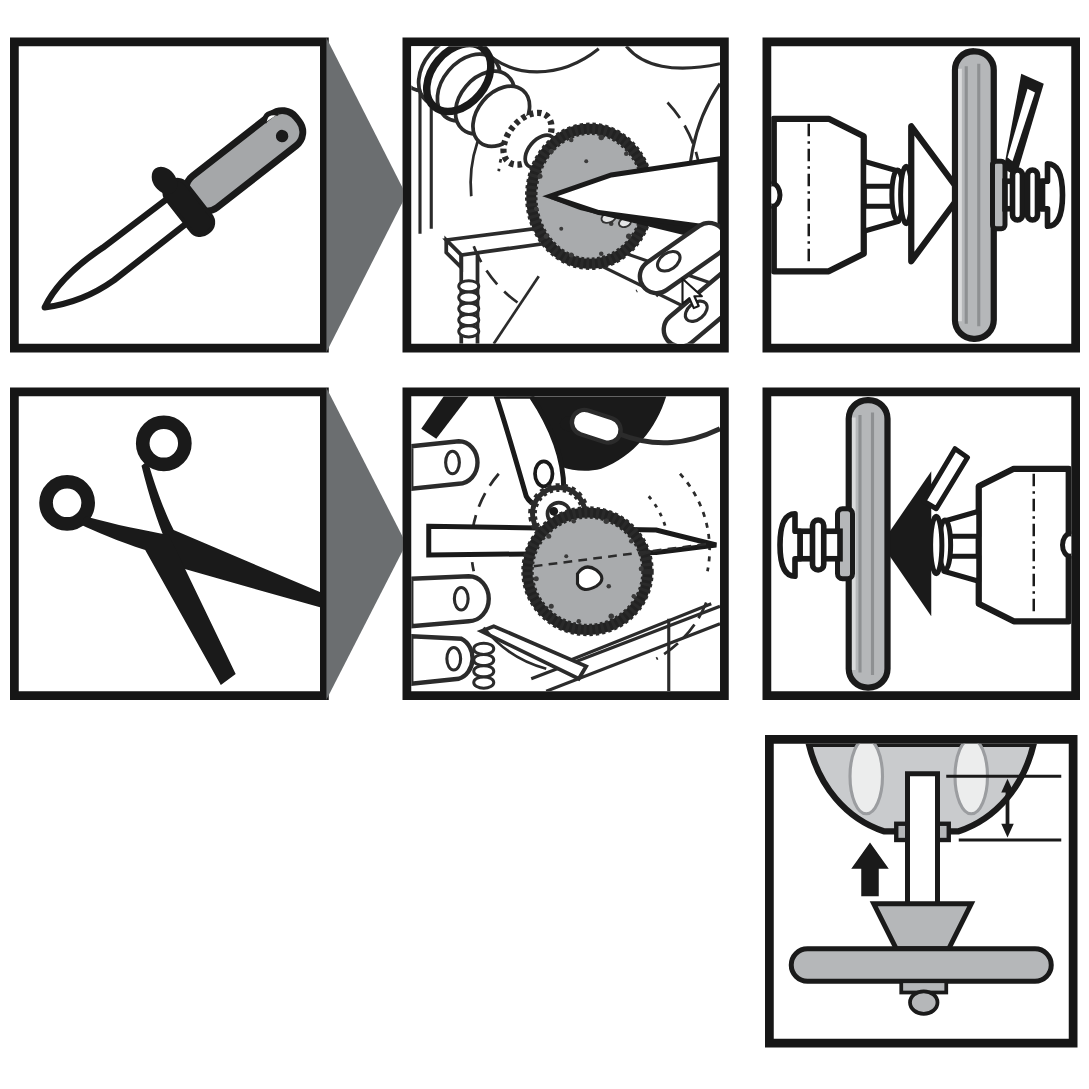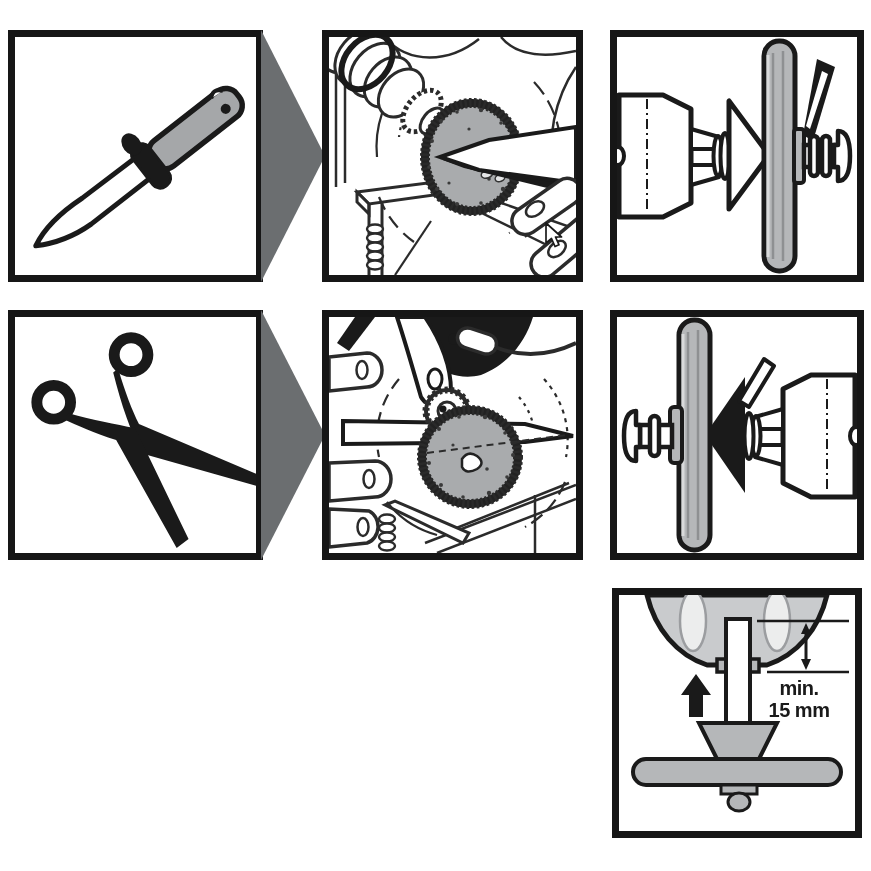--- a/index.html
+++ b/index.html
@@ -281,23 +281,19 @@
       <ellipse cx="120" cy="207" rx="11" ry="9" fill="#b5b7b9" stroke="#1a1a1a" stroke-width="3"></ellipse>
       <polygon points="77,79 92,100 84,100 84,122 70,122 70,100 62,100" fill="#1a1a1a"></polygon>
       <g stroke="#1a1a1a" fill="#1a1a1a">
         <path d="M138,26 L230,26" stroke-width="2.5" fill="none"></path>
         <path d="M148,77 L230,77" stroke-width="2.5" fill="none"></path>
         <path d="M187,34 V69" stroke-width="3" fill="none"></path>
         <polygon points="187,28 192,39 182,39" stroke="none"></polygon>
         <polygon points="187,75 192,64 182,64" stroke="none"></polygon>
       </g>
     </svg>
-    <div class="min-label">
-      <div>min.</div>
-      <div>15 mm</div>
-    </div>
   </div>
 
   <svg id="cursor" width="22" height="28">
     <path d="M2,1 L2,21 L7.5,16.5 L11,24.5 L15,22.8 L11.5,15 L17.5,15 Z" fill="#ffffff" stroke="#1a1a1a" stroke-width="1.7" stroke-linejoin="round"></path>
   </svg>
 
 </div>
 
 </body></html>

